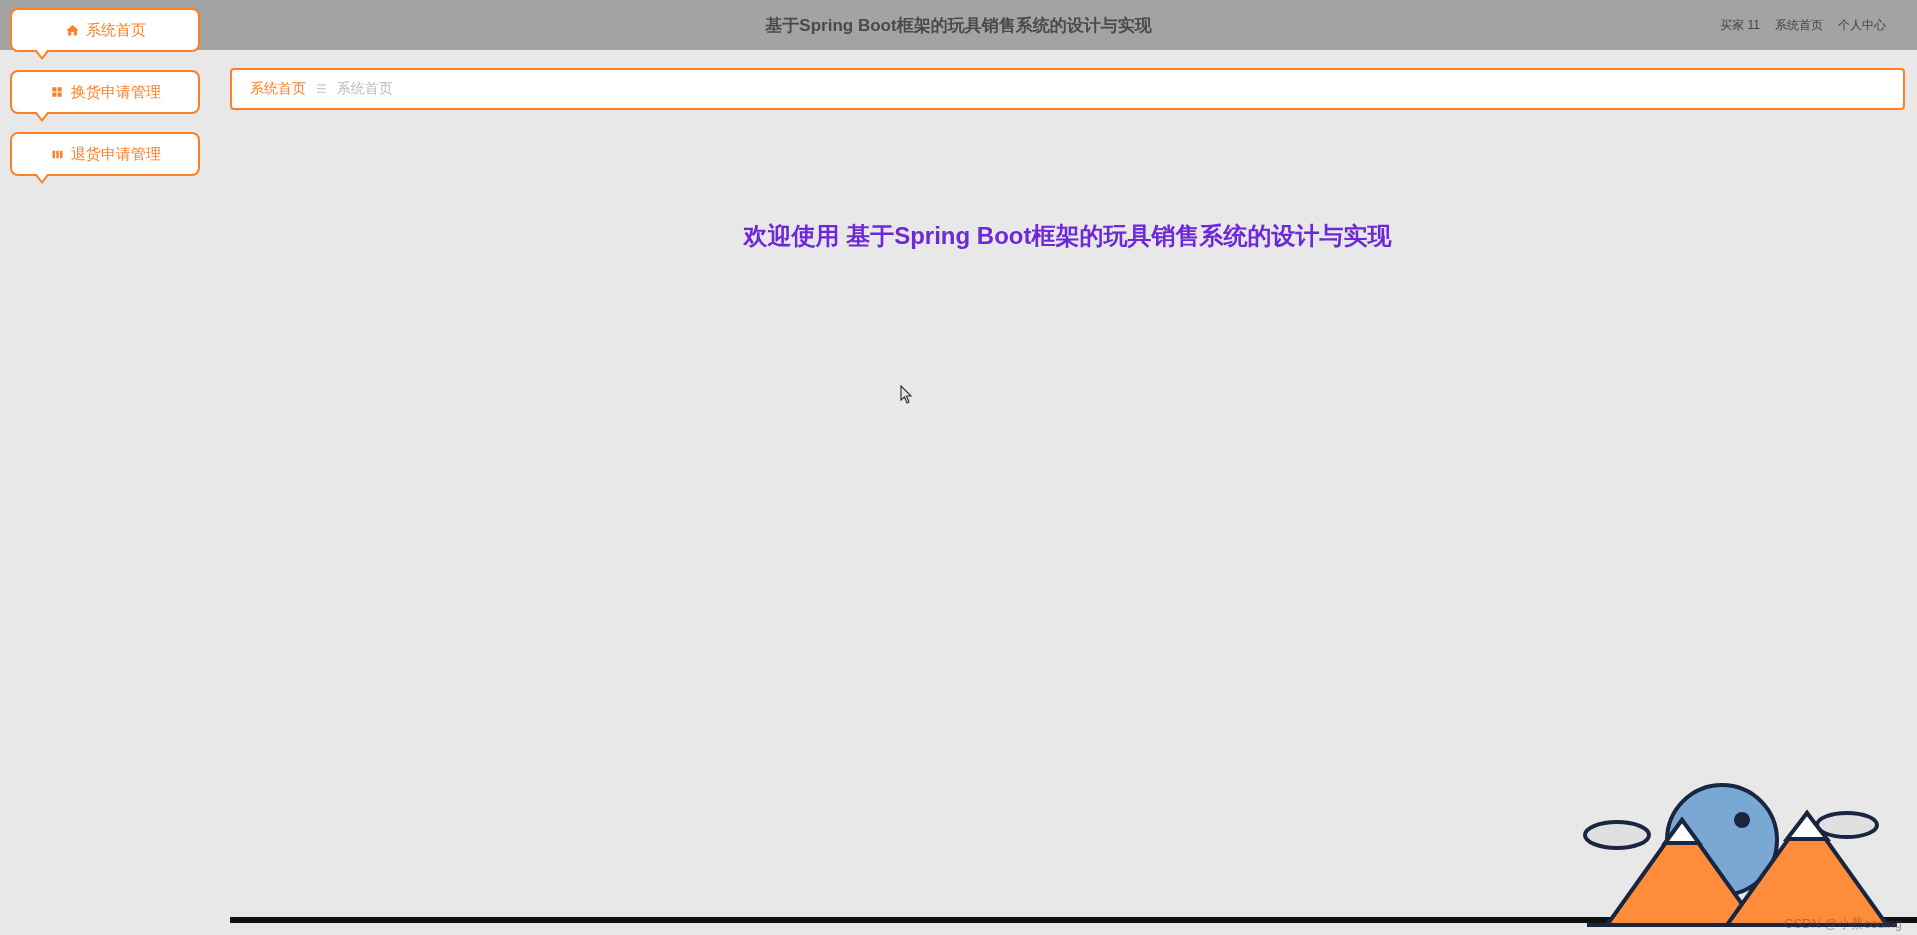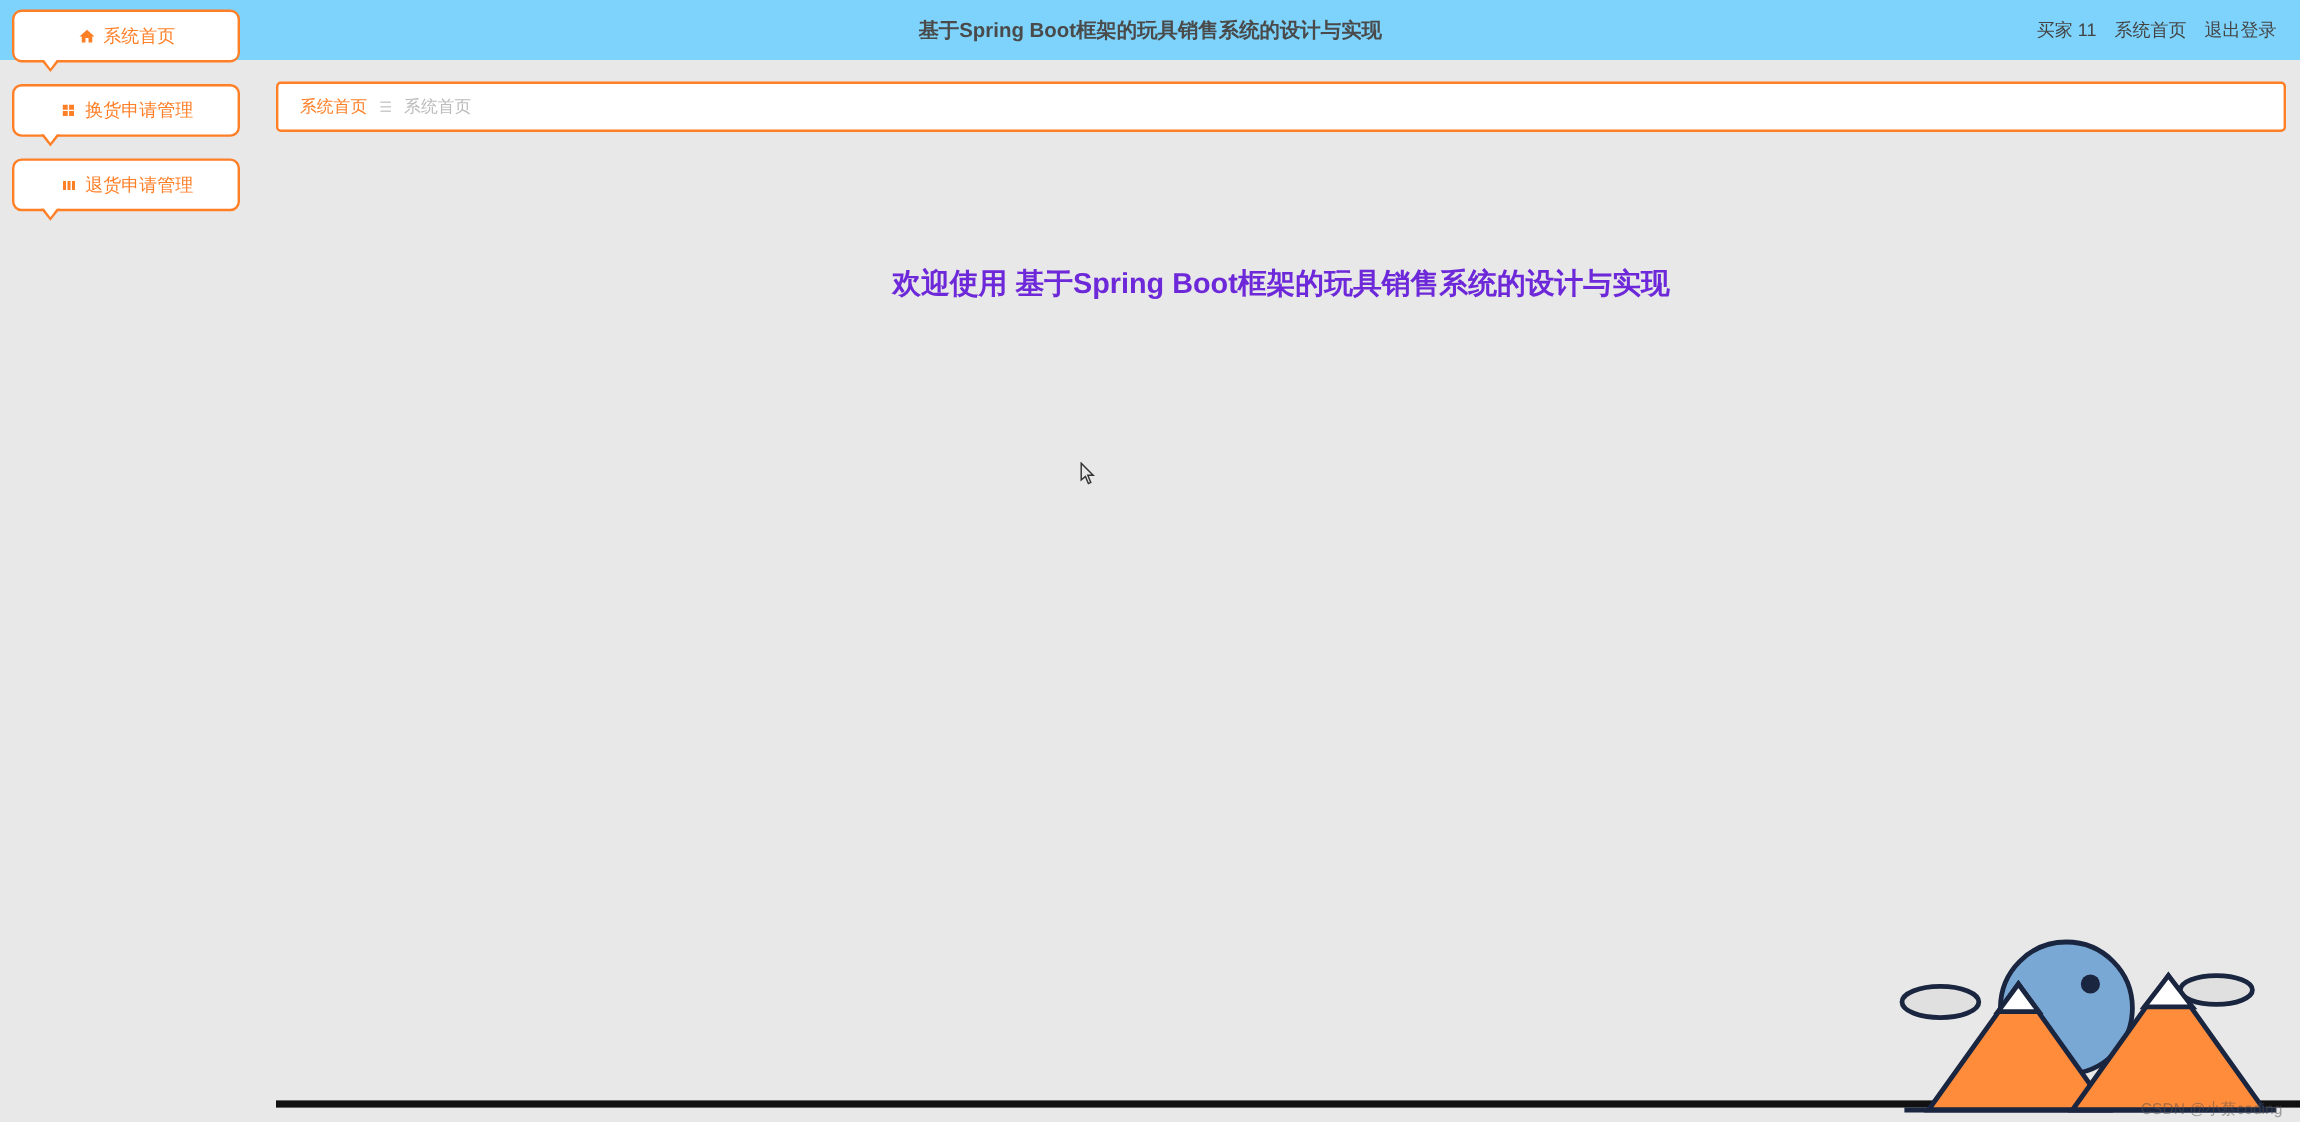--- a/index.html
+++ b/index.html
@@ -10,41 +10,41 @@
     body {
       font-family: "Microsoft YaHei", "微软雅黑", Arial, sans-serif;
       background: #e8e8e8;
       width: 1917px;
       height: 935px;
       overflow: hidden;
       position: relative;
     }
     .top-bar {
       height: 50px;
-      background: #7dd3fc;
+      background: #a3a3a3;
       display: flex;
       align-items: center;
       position: relative;
     }
     .top-title {
       position: absolute;
       left: 50%;
       transform: translateX(-50%);
       font-size: 17px;
       font-weight: bold;
       color: #4a4a4a;
       white-space: nowrap;
     }
     .top-right {
       position: absolute;
-      right: 20px;
+      right: 31px;
       display: flex;
       align-items: center;
       gap: 15px;
-      font-size: 15px;
+      font-size: 12px;
       color: #444;
       margin-left: 19px;
     }
     .top-right span {
       cursor: pointer;
     }
     .sidebar {
       position: absolute;
       left: 10px;
       top: 8px;
@@ -164,21 +164,21 @@
     }
   </style>
 </head>
 <body>
 
 <div class="top-bar">
   <div class="top-title">基于Spring Boot框架的玩具销售系统的设计与实现</div>
   <div class="top-right">
     <span>买家 11</span>
     <span>系统首页</span>
-    <span>退出登录</span>
+    <span>个人中心</span>
   </div>
 </div>
 
 <div class="sidebar">
   <div class="nav-item">
     <span class="nav-icon">
       <svg viewBox="0 0 24 24" width="15" height="15" fill="#ff7f27">
           <path d="M10 20v-6h4v6h5v-8h3L12 3 2 12h3v8z"></path>
         </svg>
     </span>

